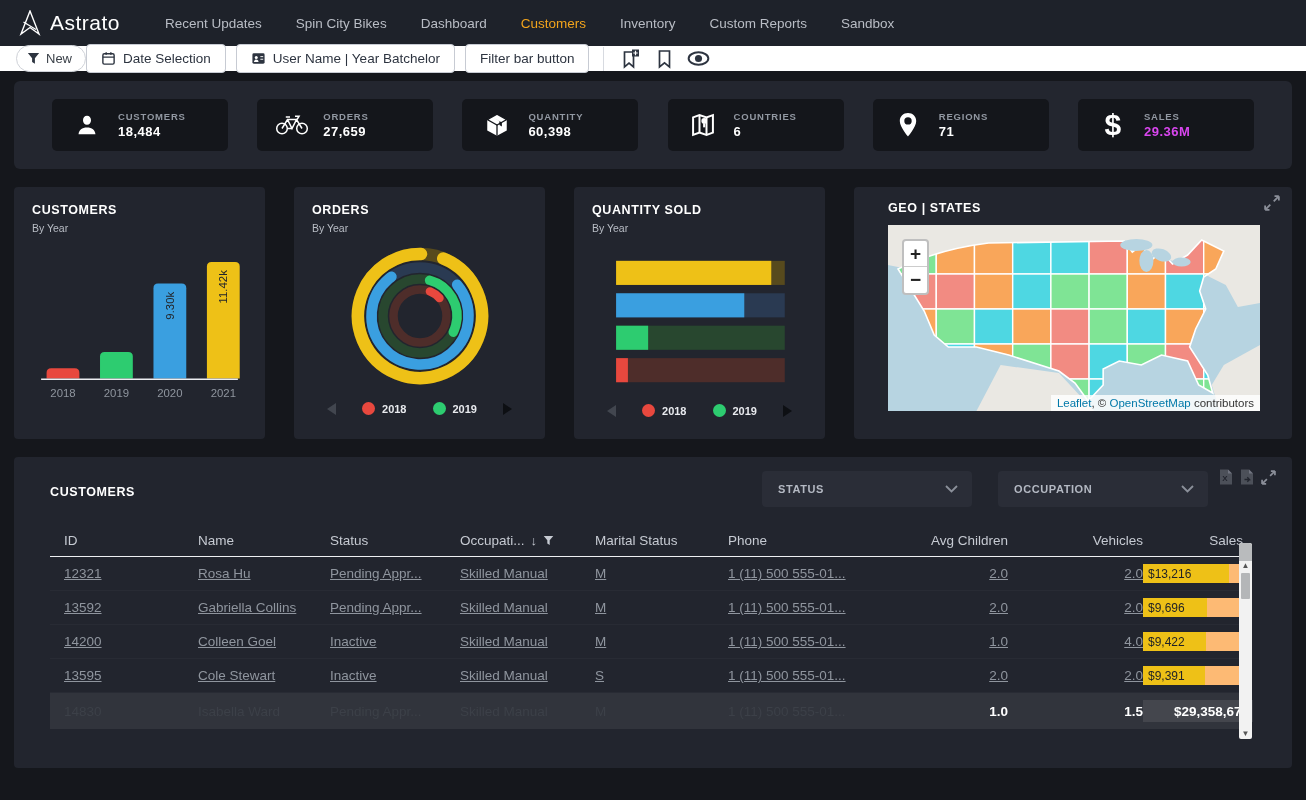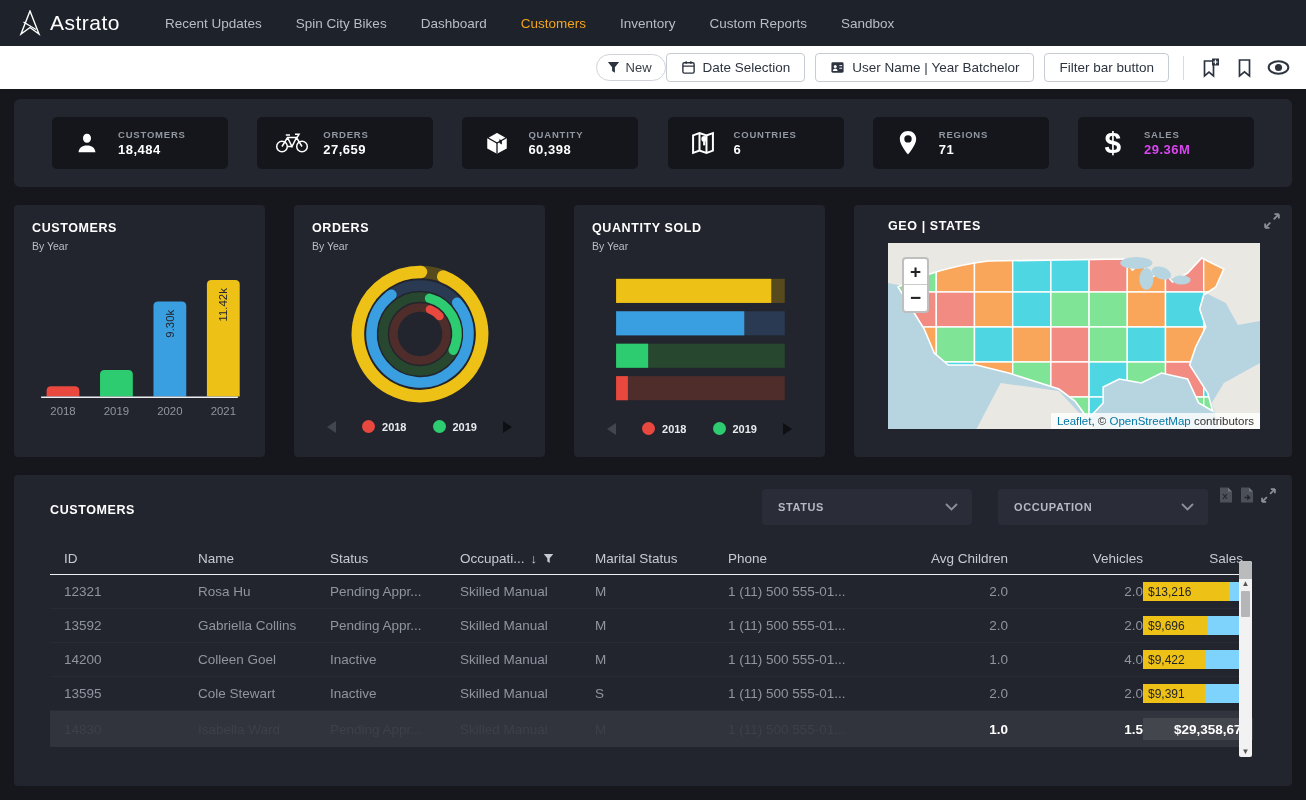--- a/index.html
+++ b/index.html
@@ -8,21 +8,21 @@
 
   
   .topnav { height:46px; background:#1e222a; display:flex; align-items:center; padding:0 18px; }
   .brand { display:flex; align-items:center; gap:8px; color:#fff; margin-right:28px; cursor:pointer; }
   .brand-name { font-family:Liberation Sans, sans-serif; font-size:21px; letter-spacing:.5px; }
   .nav-items { display:flex; align-items:center; height:100%; }
   .nav-item { color:#b9bdc5; font-size:13.5px; padding:0 17px; height:100%; display:flex; align-items:center; cursor:pointer; }
   .nav-item.active { color:#f2a41c; }
 
   
-  .toolbar { height:43px; background:#ffffff; display:flex; align-items:center; padding:0 16px; justify-content:flex-end; }
+  .toolbar { height:25px; background:#ffffff; display:flex; align-items:center; padding:0 16px; justify-content:flex-start; }
   .pill { display:flex; align-items:center; gap:6px; border:1px solid #cfd2d8; border-radius:14px; background:#fff; height:27px; padding:0 13px 0 10px; font-size:13px; color:#3a4048; cursor:pointer; font-family:inherit; }
   .toolbar-right { display:flex; align-items:center; gap:10px; }
   .tb-btn { display:flex; align-items:center; gap:7px; border:1px solid #c7cbd3; border-radius:4px; background:#fff; height:29px; padding:0 14px; font-size:13.5px; color:#2d3440; cursor:pointer; font-family:inherit; }
   .vdiv { width:1px; height:24px; background:#d7dae0; margin:0 4px; }
   .tb-icon { display:flex; align-items:center; justify-content:center; width:24px; height:24px; cursor:pointer; }
 
   
   main { padding:10px 14px 0 14px; }
   .card { background:#22252e; border-radius:4px; }
 
@@ -60,23 +60,23 @@
   .table-card { height:311px; padding:14px 40px 0 36px; position:relative; }
   .table-top { display:flex; justify-content:space-between; align-items:flex-start; }
   .tfilters { display:flex; gap:26px; align-items:center; margin-right:44px; }
   .dd { width:210px; height:36px; background:#2a2d37; border-radius:4px; display:flex; align-items:center; justify-content:space-between; padding:0 14px 0 16px; cursor:pointer; }
   .dd span { color:#b4b9c3; font-size:11px; font-weight:bold; letter-spacing:.6px; }
   .t-icons { position:absolute; right:16px; top:12px; display:flex; gap:7px; align-items:center; }
   .t-grid { display:grid; grid-template-columns:134px 132px 130px 135px 133px 155px 125px 135px minmax(100px,1fr); align-items:center; padding:0 10px 0 14px; }
   .t-head { height:32px; margin-top:18px; border-bottom:1px solid #eef0f2; }
   .t-head .cell { color:#c6cad2; font-size:13.5px; display:flex; align-items:center; gap:6px; }
   .cell.num { justify-content:flex-end; text-align:right; }
-  .t-row { height:34px; color:#8f959e; font-size:13.5px; border-bottom:1px solid rgba(255,255,255,.03); }
+  .t-row { height:34px; color:#8f959e; font-size:13.5px; border-bottom:1px solid rgba(255,255,255,.03);text-decoration:underline; }
   .t-row .cell { overflow:hidden; white-space:nowrap; }
-  .salesbar { width:110px; height:19px; background:#7dd3fc; margin-left:auto; position:relative; }
+  .salesbar { width:110px; height:19px; background:#fdba74; margin-left:auto; position:relative; }
   .salesbar .fill { position:absolute; left:0; top:0; bottom:0; background:#eec117; }
   .salesbar .lbl { position:absolute; left:5px; top:0; line-height:20px; font-size:12px; color:#1e2127; }
   .t-total { height:36px; background:#31343c; font-size:13.5px; }
   .t-total .ghost { color:#3c4048; }
   .t-total .bold { color:#fff; font-weight:bold; }
   .totalbar { width:110px; height:22px; margin-left:auto; background:rgba(233,233,233,.1); display:flex; align-items:center; justify-content:flex-end; padding-right:4px; color:#fff; font-weight:bold; font-size:13.5px; }
 
   
   .vscroll { position:absolute; right:40px; top:86px; width:13px; height:196px; background:#f2f2f2; border-radius:2px; display:flex; flex-direction:column; align-items:center; }
   .vscroll .cap { width:13px; height:18px; background:#b9bbbd; border-radius:3px 3px 0 0; }

